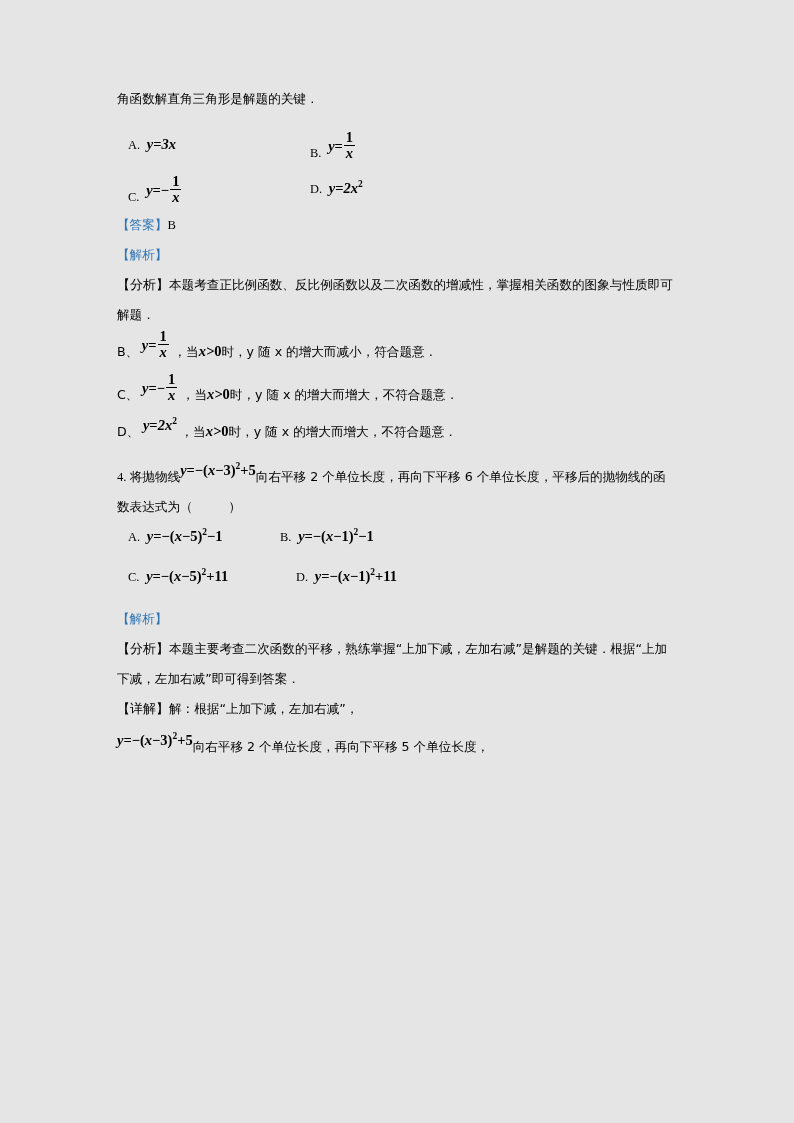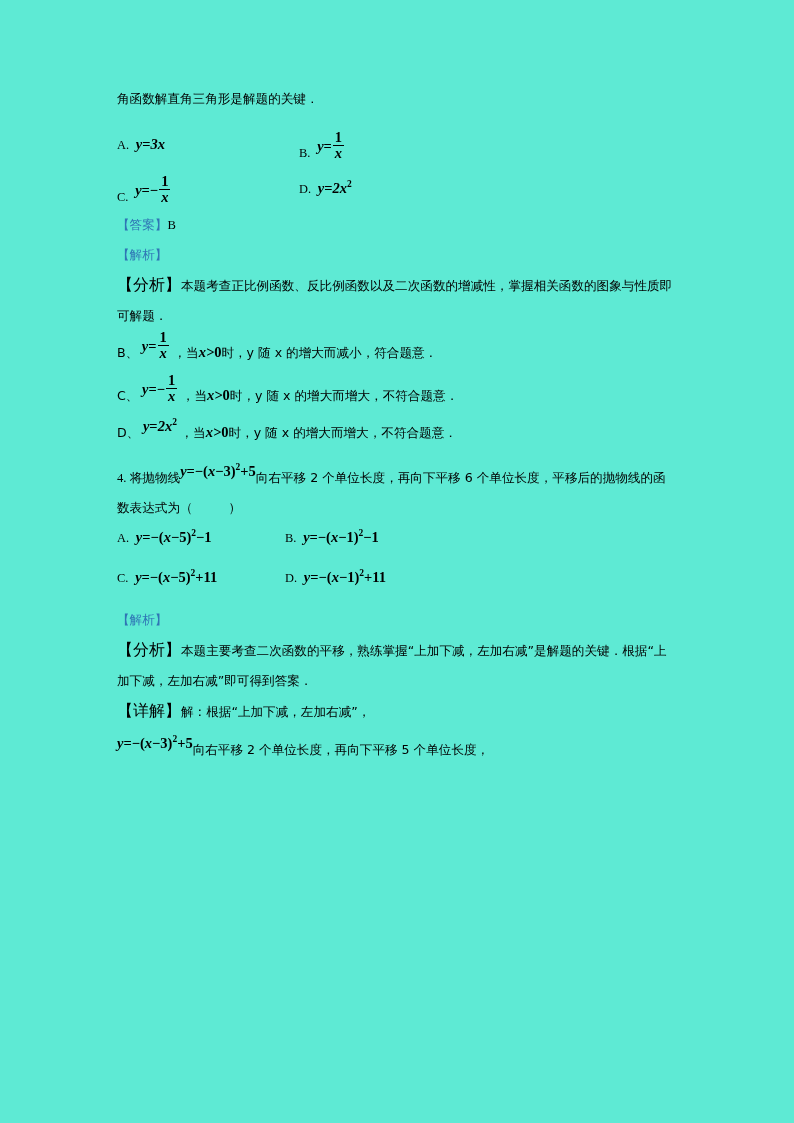--- a/index.html
+++ b/index.html
@@ -13,21 +13,21 @@
     font-family: "Liberation Serif", "DejaVu Serif", serif;
     color: #000000;
     position: relative;
     overflow: hidden;
   }
   .page {
     position: absolute;
     left: 0; top: 0;
     width: 794px;
     height: 1123px;
-    background: #5eead4;
+    background: #e5e5e5;
   }
   .content {
     position: absolute;
     left: 117px;
     top: 84px;
     width: 556px;
   }
 
   
   .line {
@@ -35,21 +35,21 @@
     line-height: 30px;
     color: #000;
     white-space: nowrap;
   }
   .line.wrap { white-space: normal; }
 
   .cn { font-family: "DejaVu Sans", "Liberation Sans", sans-serif; font-size: 12.6px; }
   .lt { font-family: "Liberation Serif", serif; font-size: 12.6px; }
 
   .tag-blue { color: #2f75b5; font-family: "DejaVu Sans", sans-serif; font-size: 12.6px; }
-  .tag-black { color: #000; font-family: "DejaVu Sans", sans-serif; font-size: 16px; }
+  .tag-black { color: #000; font-family: "DejaVu Sans", sans-serif; font-size: 13px; }
 
   
   .math {
     font-family: "Liberation Serif", "DejaVu Serif", serif;
     font-weight: bold;
     font-style: italic;
     font-size: 14.5px;
     display: inline-block;
     vertical-align: baseline;
     white-space: nowrap;
@@ -80,41 +80,42 @@
     border-top: 1.4px solid #000;
     line-height: 1.05;
     padding: 0 2px;
   }
   .raise { position: relative; top: -6px; }
 
   
   .opts {
     position: relative;
     font-size: 12.6px;
+    margin-left: 11px;
   }
   .opt {
     position: absolute;
     white-space: nowrap;
   }
   .opt-label {
     font-family: "Liberation Serif", serif;
     font-size: 12.4px;
     font-style: normal;
     font-weight: normal;
   }
 
   .q3opts { height: 96px; }
   .q3opts .oA { left: 0px;   top: 22px; }
   .q3opts .oB { left: 182px; top: 22px; }
   .q3opts .oC { left: 0px;   top: 66px; }
   .q3opts .oD { left: 182px; top: 66px; }
 
   .q4opts { height: 82px; }
   .q4opts .oA { left: 0px;   top: 6px; }
-  .q4opts .oB { left: 168px; top: 6px; }
+  .q4opts .oB { left: 152px; top: 6px; }
   .q4opts .oC { left: 0px;   top: 46px; }
   .q4opts .oD { left: 168px; top: 46px; }
 
   .blk { margin: 0; }
   .sp14 { height: 14px; }
 </style>
 </head>
 <body>
 
 <div class="page">

